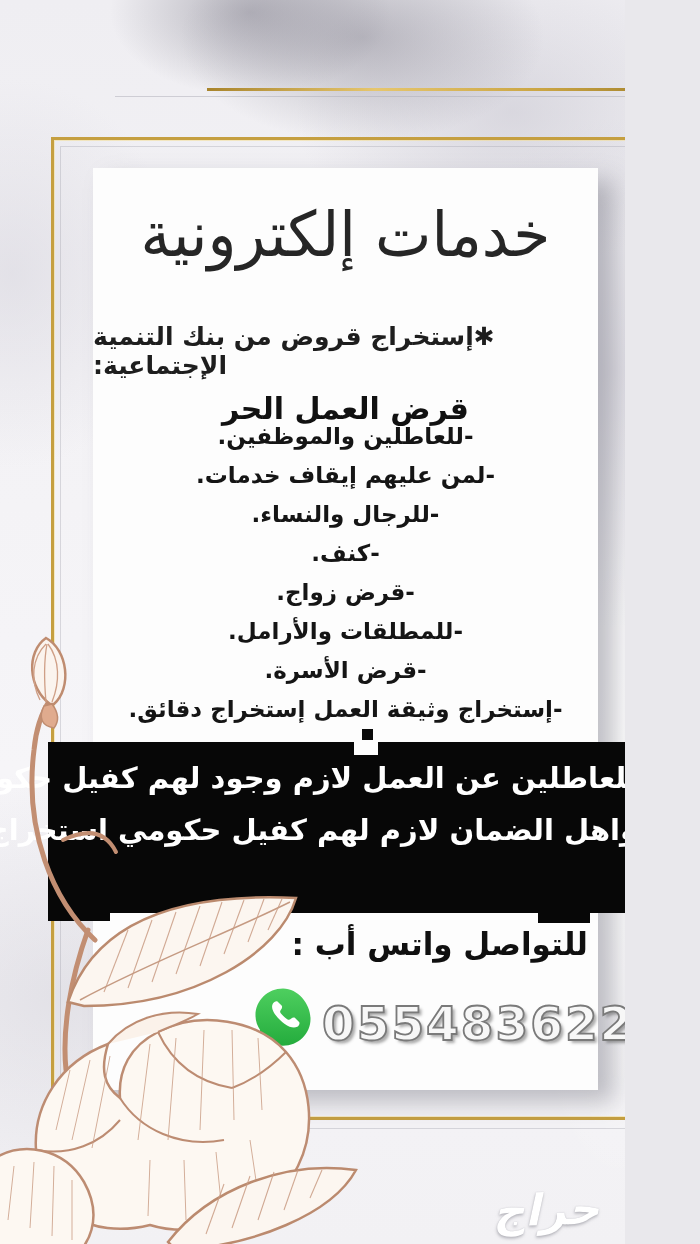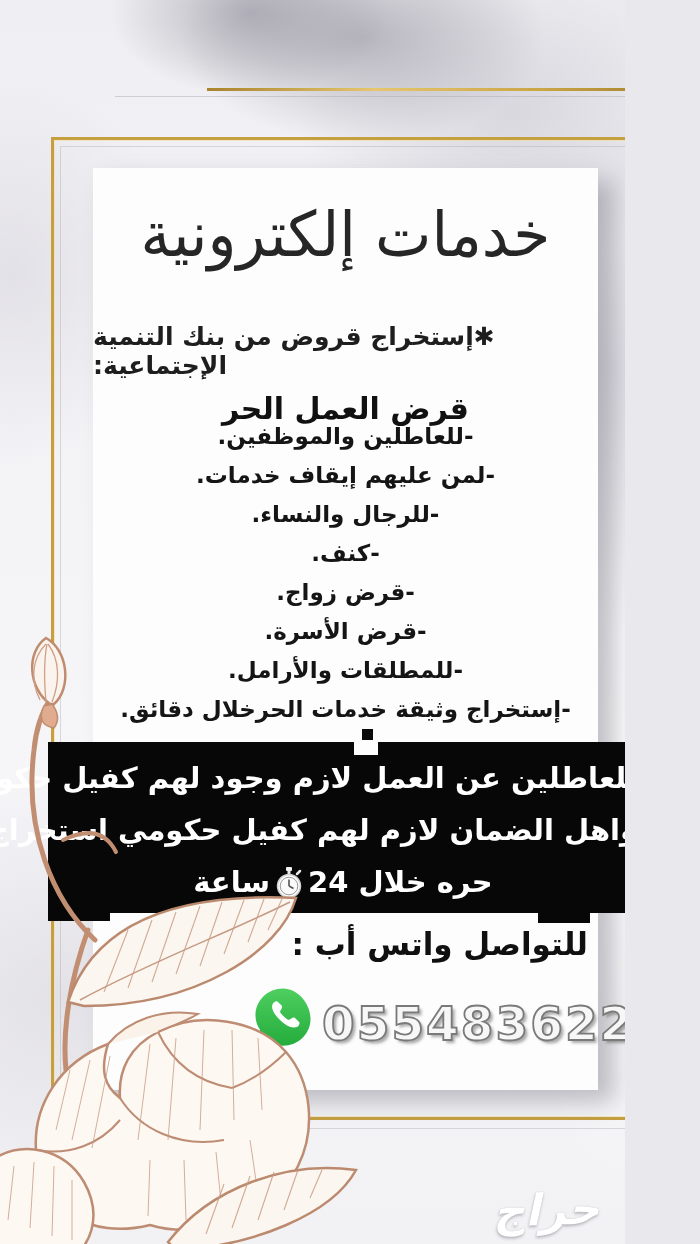--- a/index.html
+++ b/index.html
@@ -83,41 +83,30 @@
   <div class="title rtl">خدمات إلكترونية</div>
   <div class="intro rtl">✱إستخراج قروض من بنك التنمية الإجتماعية:</div>
   <div class="heading rtl">قرض العمل الحر</div>
 
   <div class="items rtl">
     <div class="item">-للعاطلين والموظفين.</div>
     <div class="item">-لمن عليهم إيقاف خدمات.</div>
     <div class="item">-للرجال والنساء.</div>
     <div class="item">-كنف.</div>
     <div class="item">-قرض زواج.</div>
+    <div class="item">-للمطلقات والأرامل.</div>
     <div class="item">-قرض الأسرة.</div>
-    <div class="item">-للمطلقات والأرامل.</div>
-    <div class="item">-إستخراج وثيقة خدمات الحرخلال دقائق.</div>
+    <div class="item">-إستخراج وثيقة العمل إستخراج دقائق.</div>
   </div>
 
   <div class="bullet-square"></div>
   <div class="banner rtl">
     <div class="banner-notch"></div>
     <div class="banner-line">للعاطلين عن العمل لازم وجود لهم كفيل حكومي</div>
     <div class="banner-line">واهل الضمان لازم لهم كفيل حكومي استخراج وثيقة عمل</div>
-    <div class="banner-line">
-      <span>حره خلال 24</span><span class="sw-icon"><svg width="30" height="32" viewBox="0 0 30 32">
-            <rect x="12" y="0" width="6" height="4" rx="1" fill="#f2f2f2"></rect>
-            <rect x="13.5" y="3" width="3" height="4" fill="#e8e8e8"></rect>
-            <line x1="23" y1="7" x2="26" y2="4" stroke="#e8e8e8" stroke-width="2.5" stroke-linecap="round"></line>
-            <circle cx="15" cy="19" r="11.5" fill="#fbfbfb" stroke="#cfcfcf" stroke-width="1.5"></circle>
-            <circle cx="15" cy="19" r="8.8" fill="none" stroke="#9a9a9a" stroke-width="1"></circle>
-            <line x1="15" y1="19" x2="15" y2="12.5" stroke="#555" stroke-width="1.6"></line>
-            <line x1="15" y1="19" x2="19.5" y2="21.5" stroke="#555" stroke-width="1.6"></line>
-          </svg></span><span>ساعة</span>
-    </div>
   </div>
   <div class="banner-tab1"></div>
   <div class="banner-tab2"></div>
 
   <div class="contact-label rtl">للتواصل واتس أب :</div>
   <div class="wa-icon">
     <svg width="62" height="72" viewBox="0 0 48 56">
       <defs>
         <linearGradient id="wag" x1="0" y1="0" x2="0" y2="1">
           <stop offset="0" stop-color="#4ecf5f"></stop>

